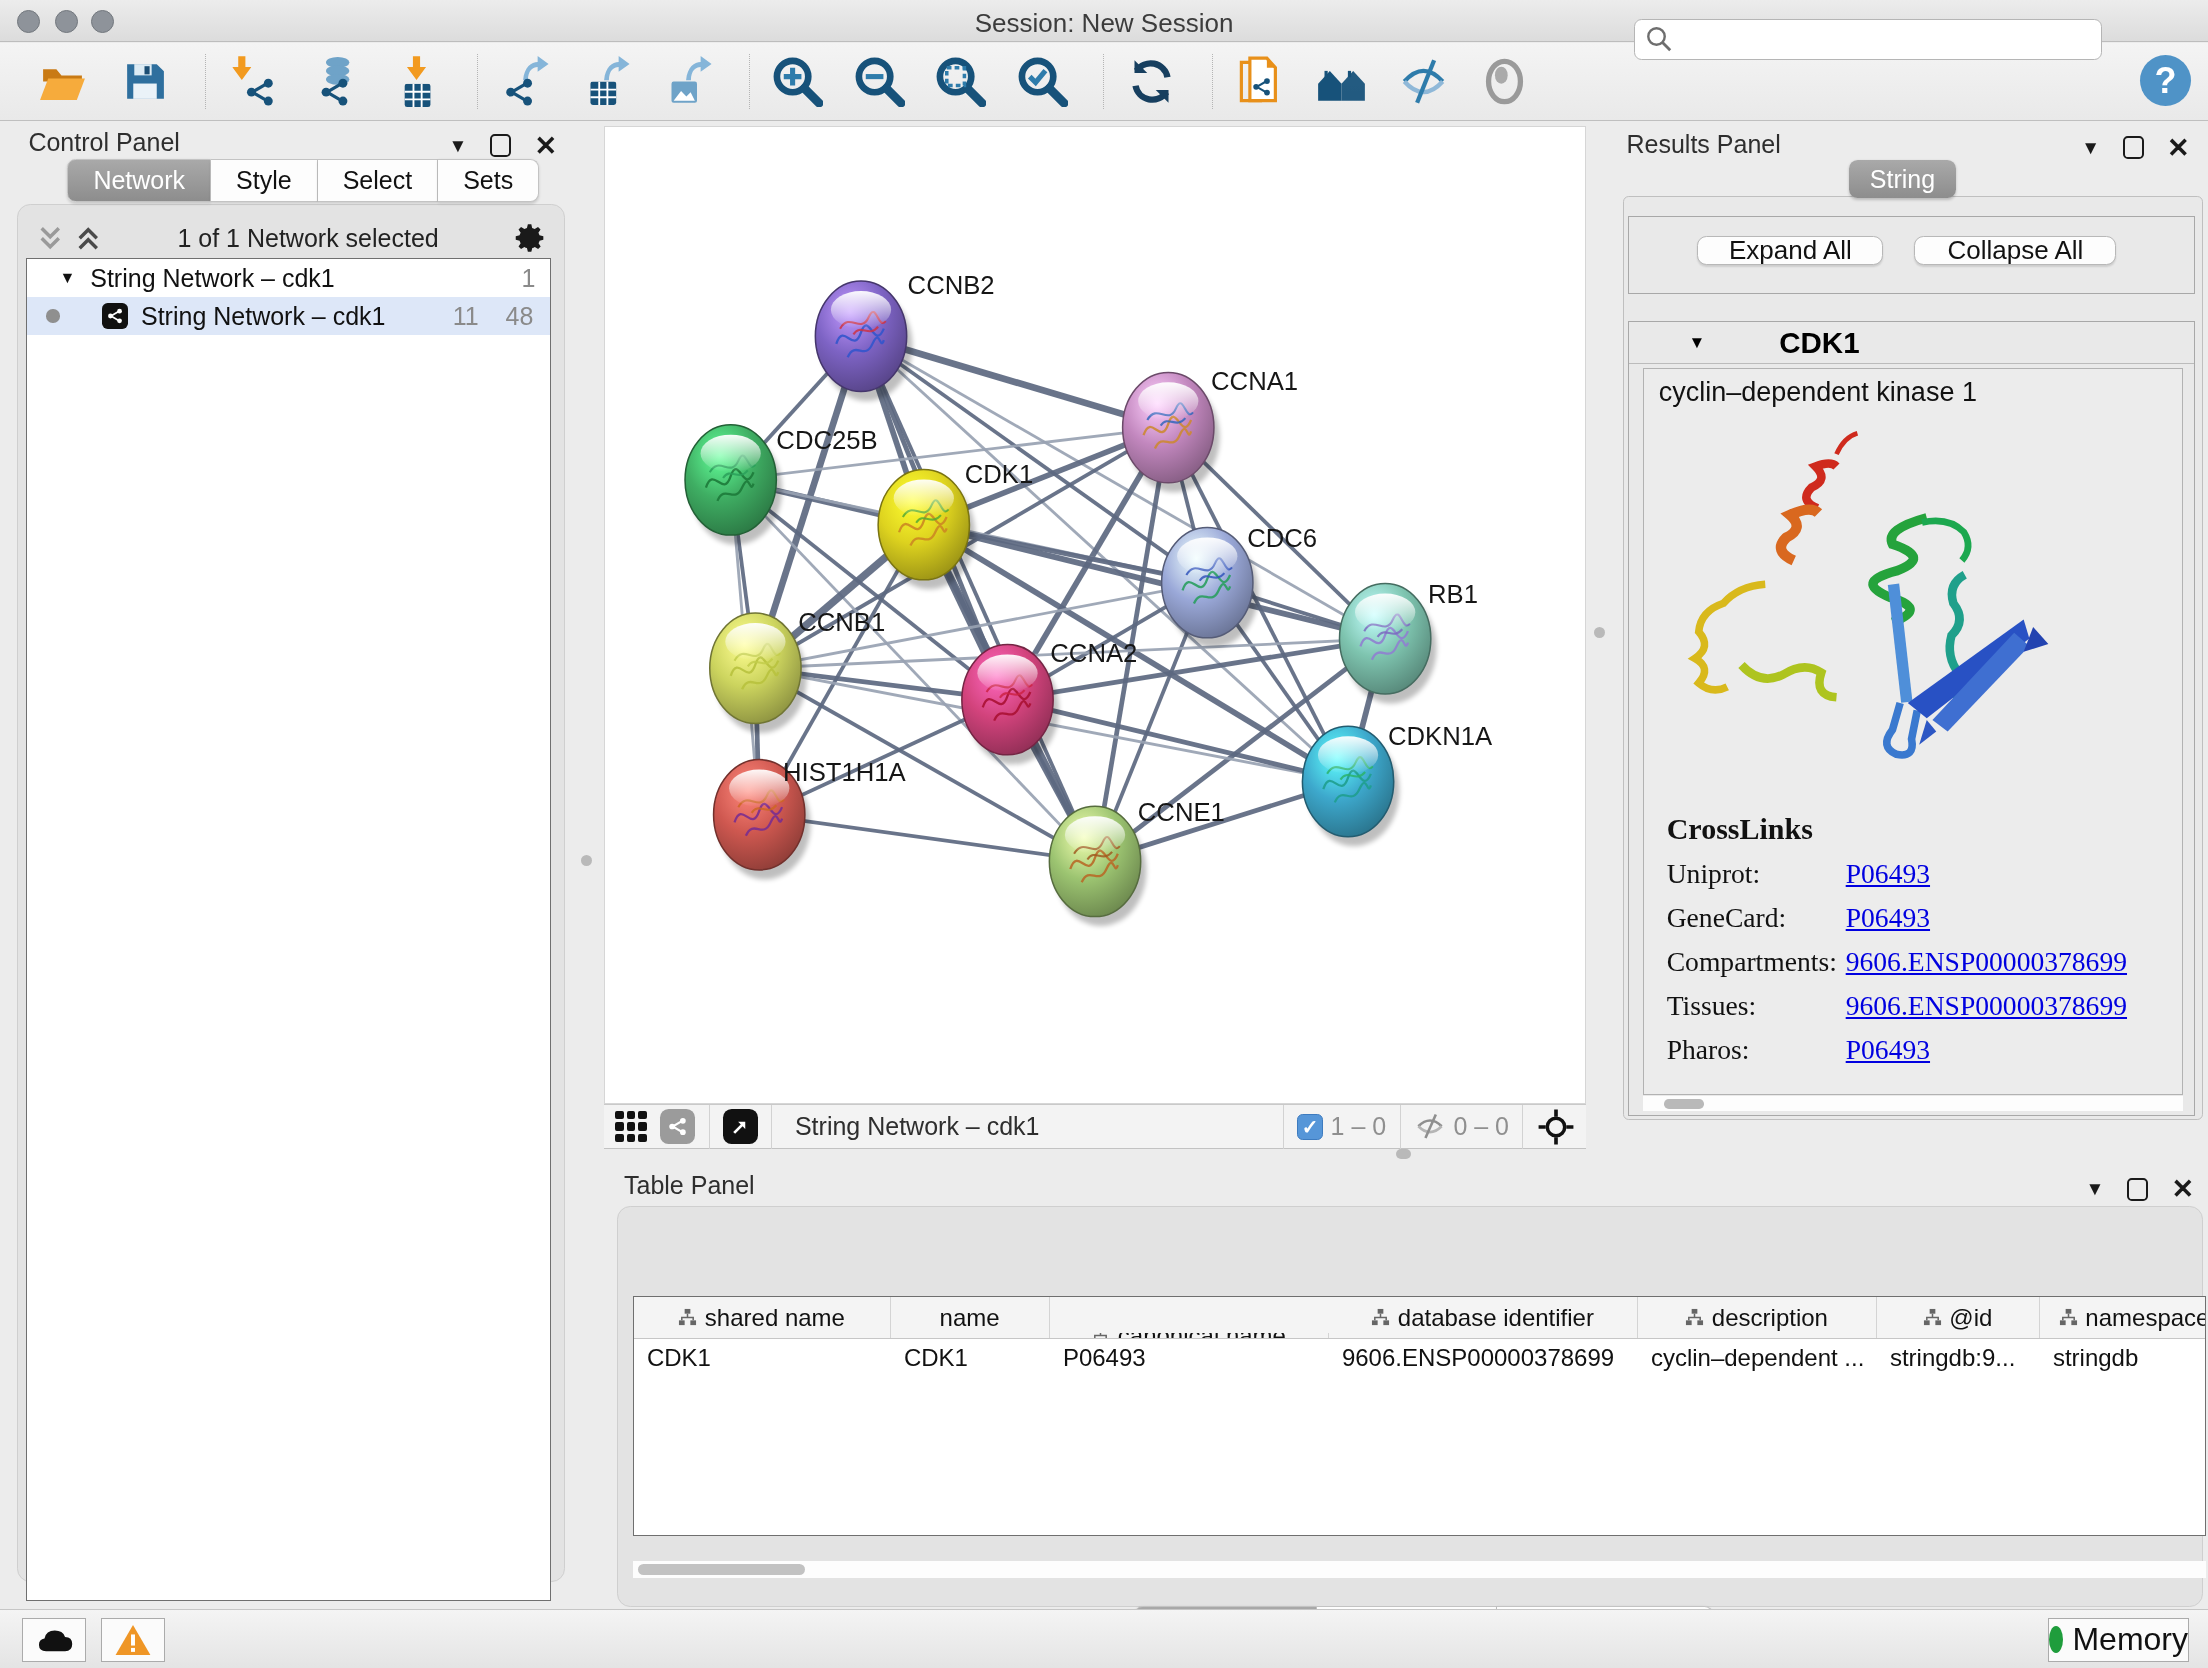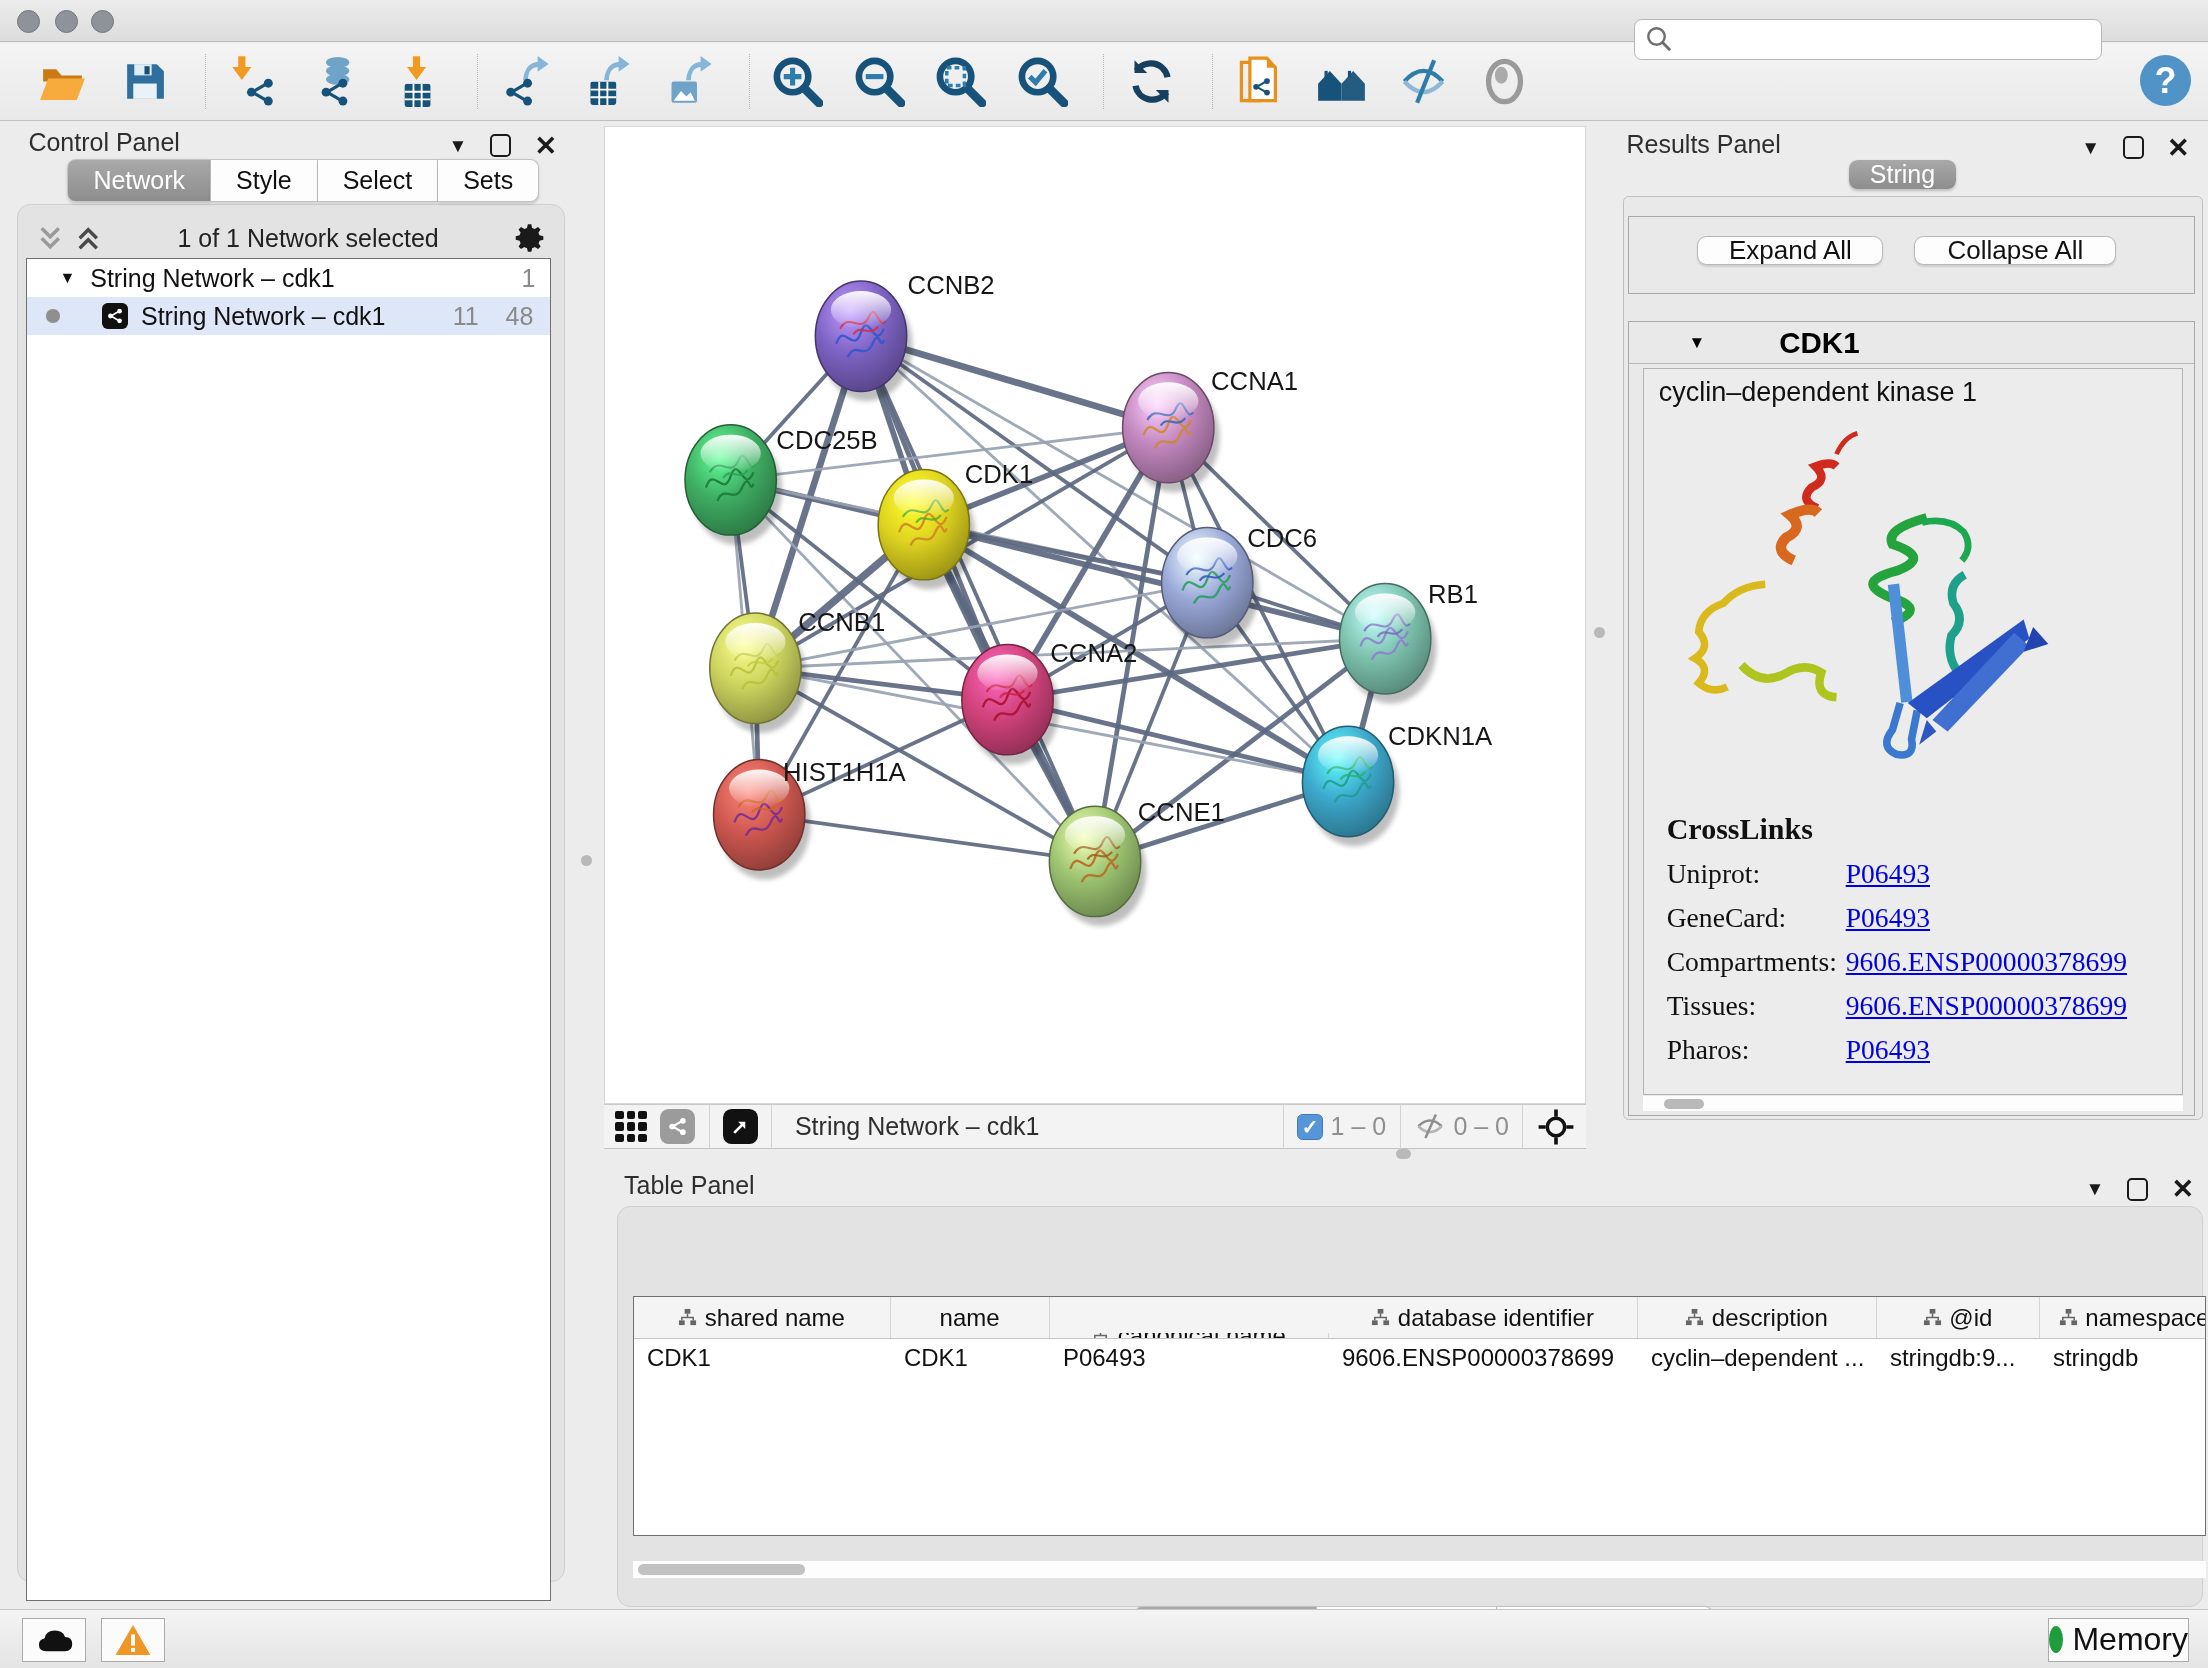--- a/index.html
+++ b/index.html
@@ -65,21 +65,21 @@
   .nf-name { font-size:25px; color:#2e2e2e; margin:0 9.5px; flex:1; }
   .nf-count { font-size:25px; color:#8f8f8f; margin-left:7.6px; }
   .grid9 { display:grid; grid-template-columns:repeat(3,8.6px); grid-template-rows:repeat(3,8.6px); gap:2.9px; }
   .grid9 span{ background:#111; border-radius:1.9px; }
   .badge36 { width:35px; height:35px; border-radius:8.6px; display:flex; align-items:center; justify-content:center; }
   .chkbox { width:26px; height:26px; background:#5696d8; border:1px solid #3d7bbf; border-radius:5.7px;
     color:#fff; font-size:20px; font-weight:bold; display:flex; align-items:center; justify-content:center; }
 
   
   .results-panel { position:absolute; left:1617px; top:126px; width:586px; height:1015px; }
-  .rp-tab { position:absolute; left:232px; top:34px; width:107px; height:29px; border-radius:8.6px;
+  .rp-tab { position:absolute; left:232px; top:34px; width:107px; height:38px; border-radius:8.6px;
     background:linear-gradient(#a9a9a9,#8d8d8d); color:#fff; font-size:25px;
     display:flex; align-items:center; justify-content:center; box-shadow:0 1.9px 2.9px rgba(0,0,0,.2); z-index:2; }
   .rp-outer { position:absolute; left:5.7px; top:70px; width:580px; height:924px;
     background:#e9e9e9; border:1px solid #bfbfbf; border-radius:5.7px; }
   .rp-btnbox { position:absolute; left:11.4px; top:90px; width:567px; height:78px;
     background:#e9e9e9; border:1px solid #a8a8a8; }
   .rp-btn { position:absolute; top:19px; height:29px; background:#fdfdfd; border:1px solid #b8b8b8;
     border-radius:9.5px; font-size:26px; color:#111; display:flex; align-items:center; justify-content:center;
     box-shadow:0 1.9px 1.9px rgba(0,0,0,.12); }
   .rp-cdk { position:absolute; left:11.4px; top:195px; width:567px; height:795px;
@@ -157,20 +157,21 @@
     </symbol>
   </defs>
 </svg>
 
 <div class="app">
 
   <div class="titlebar">
     <span class="traffic" style="left:17px"></span>
     <span class="traffic" style="left:55px"></span>
     <span class="traffic" style="left:91px"></span>
+    <div class="window-title">Session: New Session</div>
   </div>
 
   <div class="toolbar">
     <div class="tbi">
       <svg width="49" height="49" viewBox="0 0 48 48">
           <path d="M5 12h13l5 6h20v6H5z" fill="#c97a14"></path>
           <path d="M2 42l8-21h36l-8 21z" fill="#f6ab3c"></path>
         </svg>
     </div>
     <div class="tbi">

